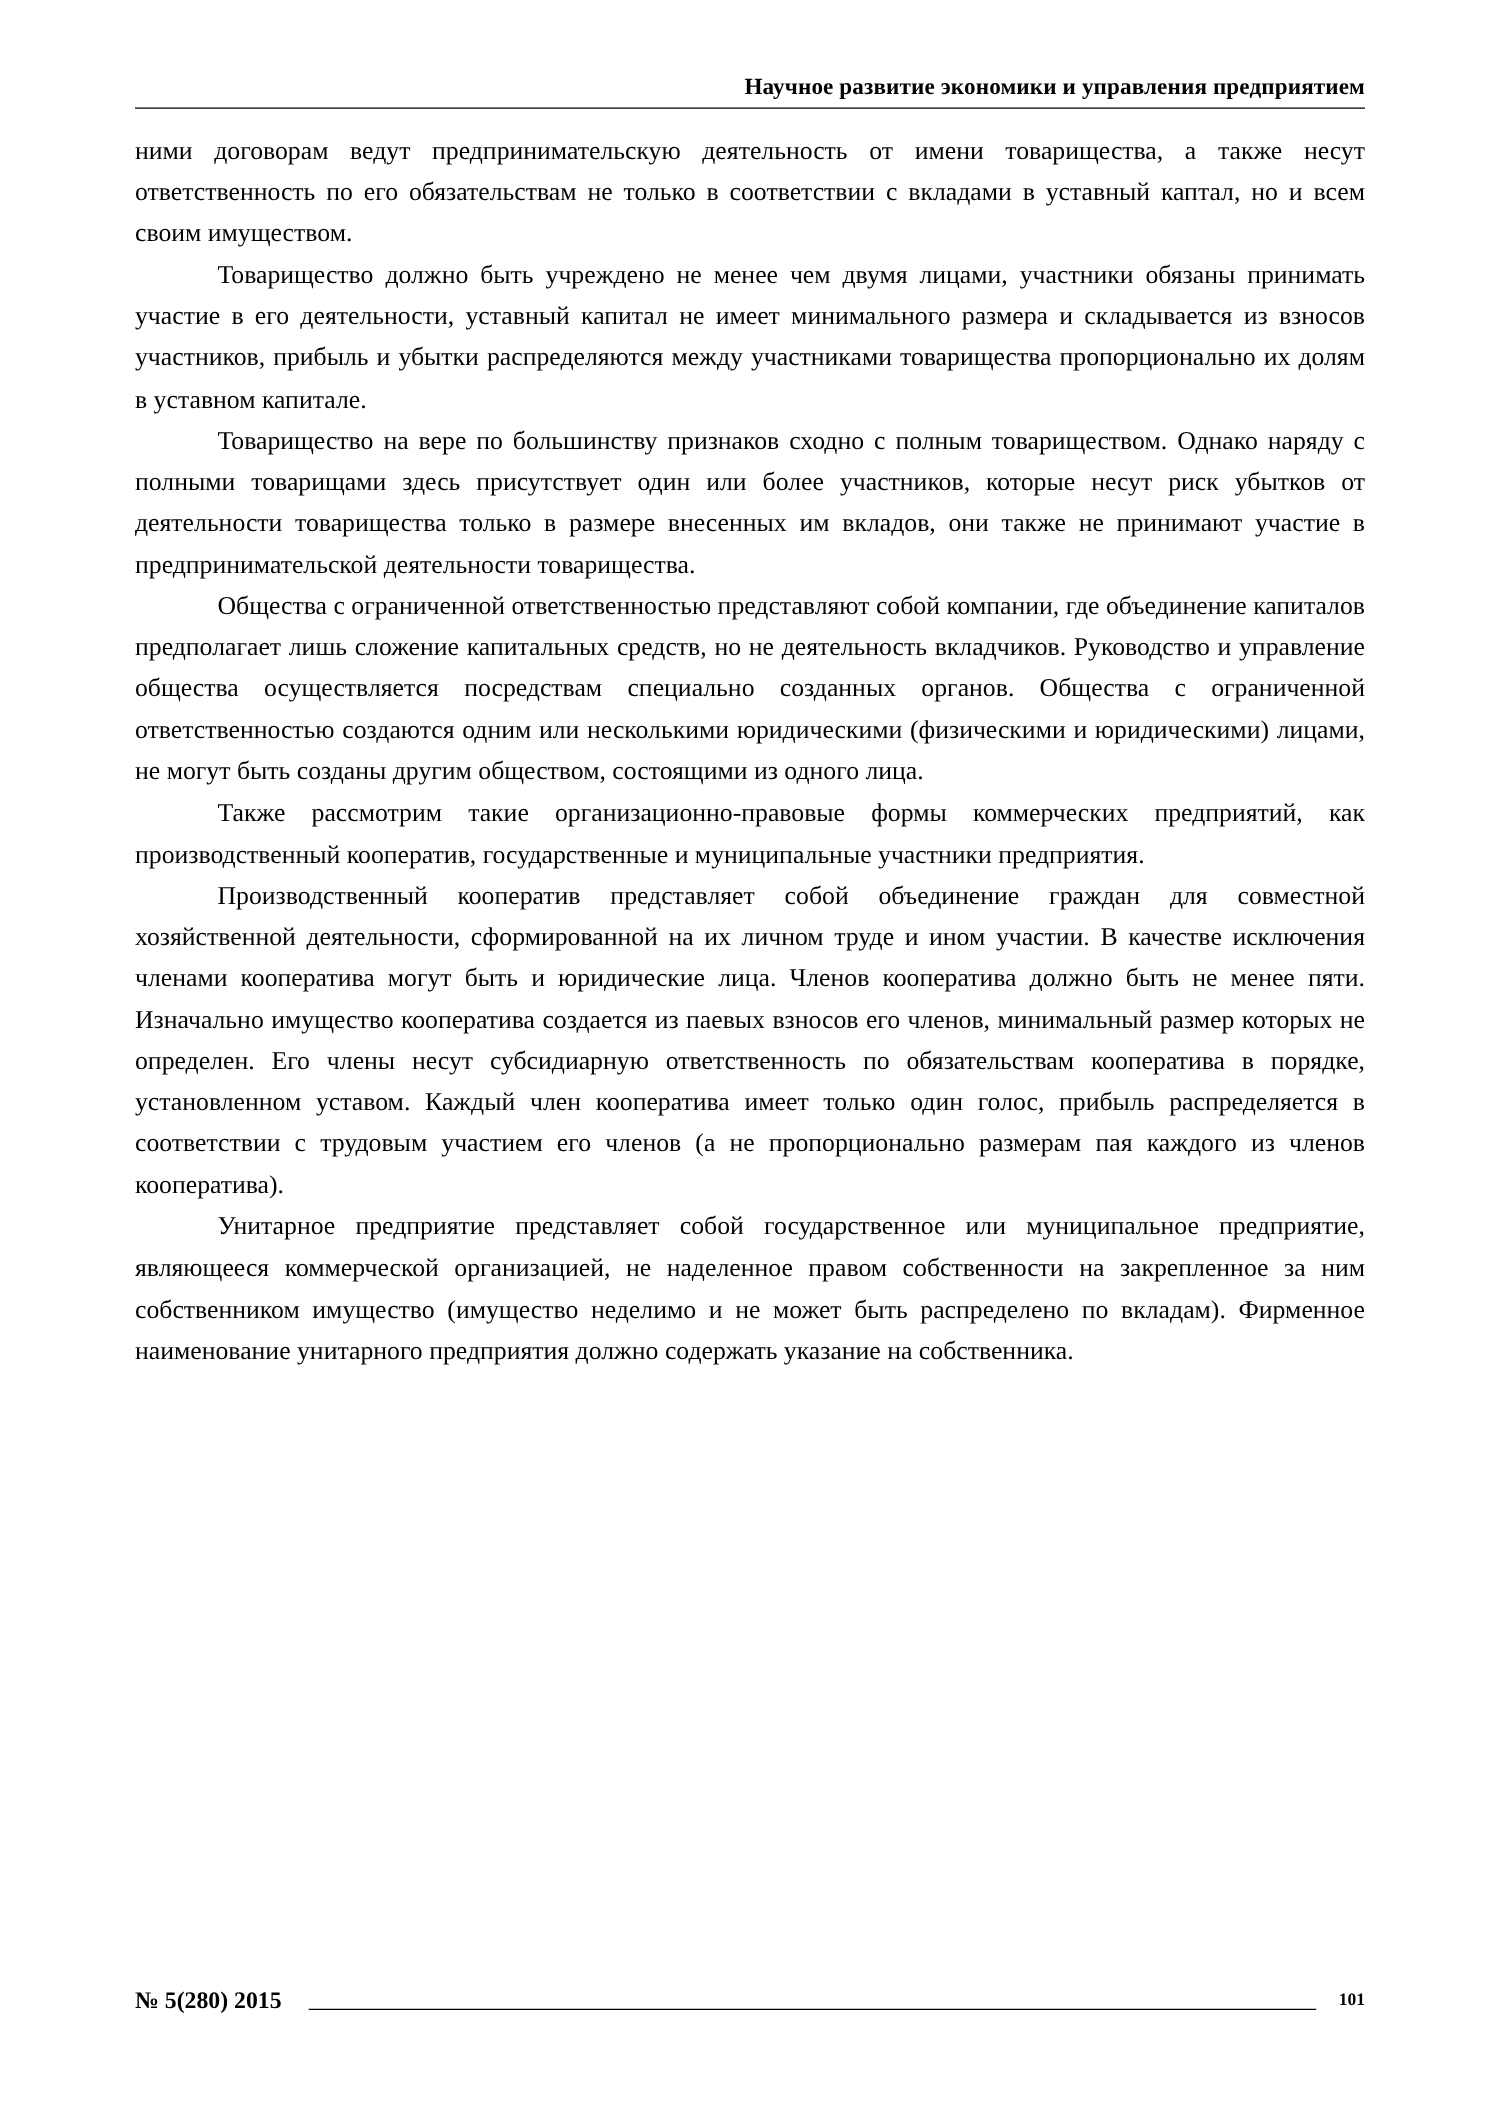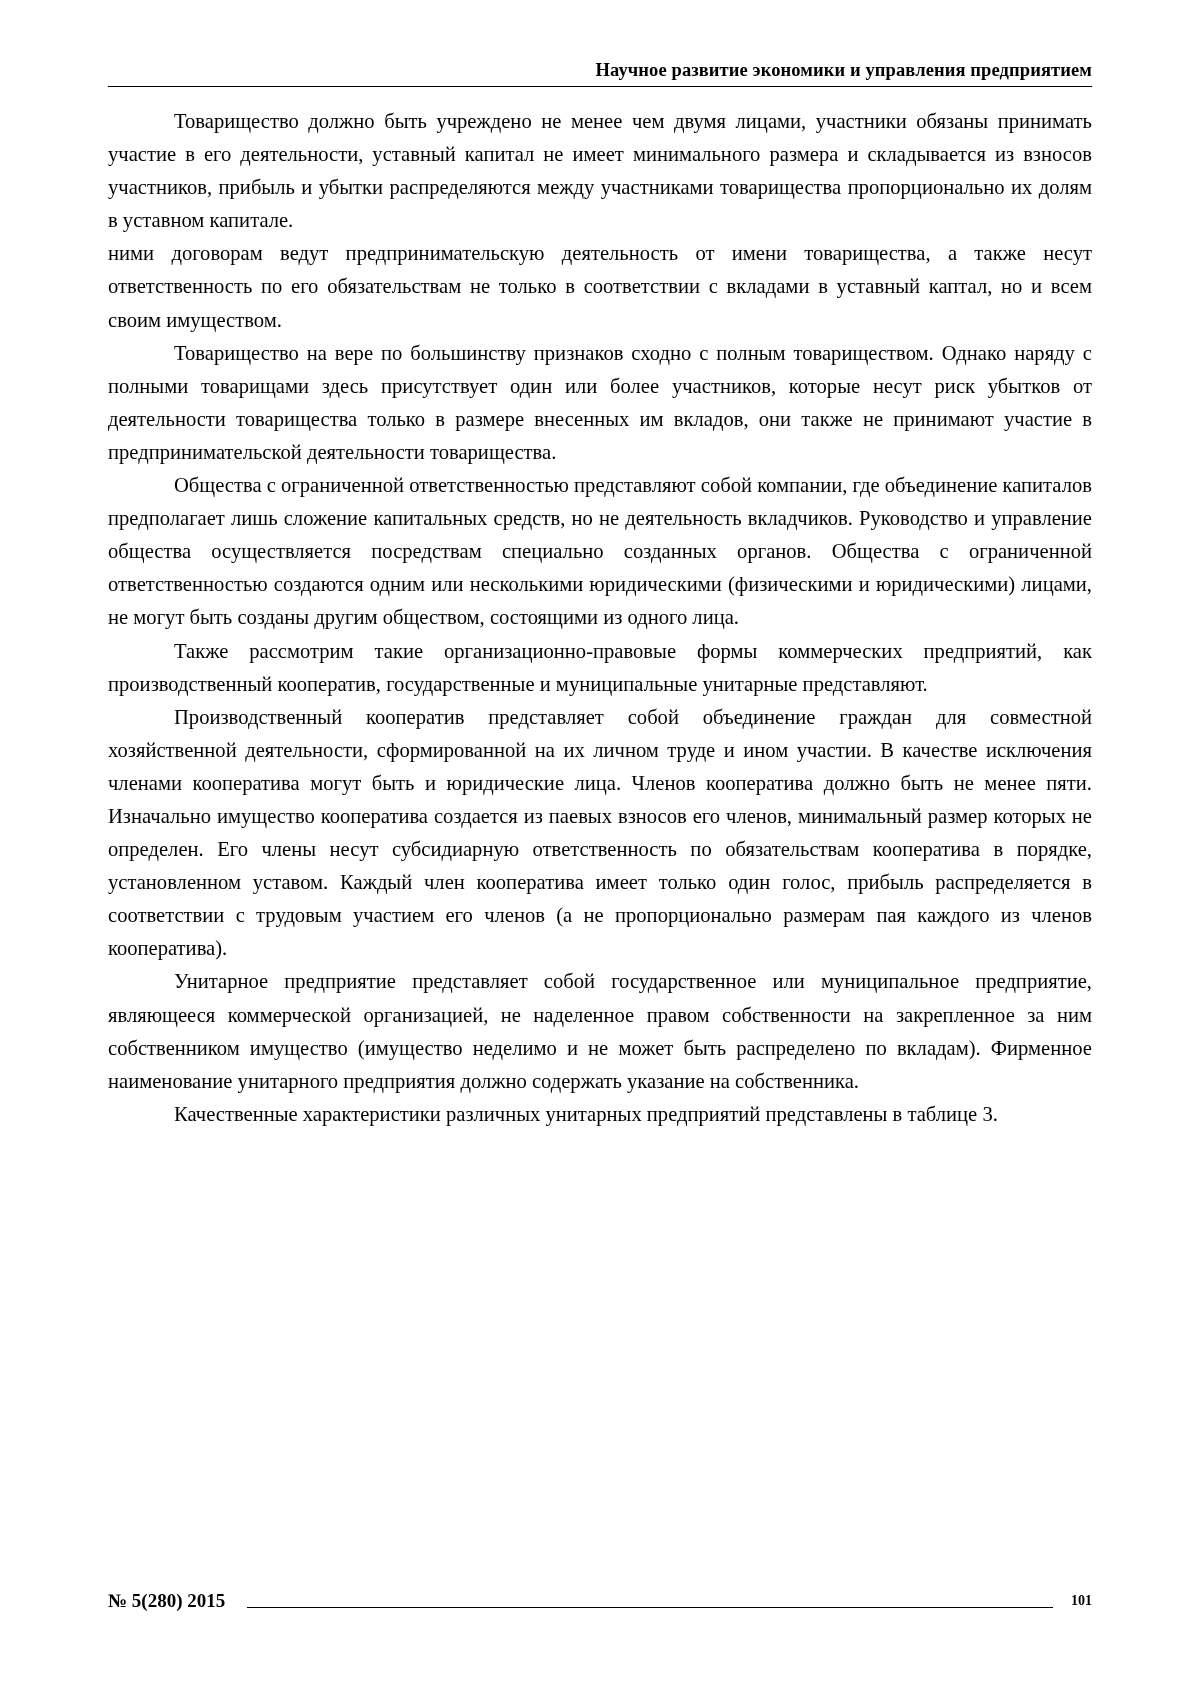--- a/index.html
+++ b/index.html
@@ -90,28 +90,27 @@
 <body>
 
 <div class="page">
 
   <div class="header">
     <div class="header-title">Научное развитие экономики и управления предприятием</div>
     <div class="header-rule"></div>
   </div>
 
   <div class="content">
+    <p class="para noindent">ними договорам ведут предпринимательскую деятельность от имени товарищества, а также несут ответственность по его обязательствам не только в соответствии с вкладами в уставный каптал, но и всем своим имуществом.</p>
     <p class="para">Товарищество должно быть учреждено не менее чем двумя лицами, участники обязаны принимать участие в его деятельности, уставный капитал не имеет минимального размера и складывается из взносов участников, прибыль и убытки распределяются между участниками товарищества пропорционально их долям в уставном капитале.</p>
-    <p class="para noindent">ними договорам ведут предпринимательскую деятельность от имени товарищества, а также несут ответственность по его обязательствам не только в соответствии с вкладами в уставный каптал, но и всем своим имуществом.</p>
     <p class="para">Товарищество на вере по большинству признаков сходно с полным товариществом. Однако наряду с полными товарищами здесь присутствует один или более участников, которые несут риск убытков от деятельности товарищества только в размере внесенных им вкладов, они также не принимают участие в предпринимательской деятельности товарищества.</p>
     <p class="para">Общества с ограниченной ответственностью представляют собой компании, где объединение капиталов предполагает лишь сложение капитальных средств, но не деятельность вкладчиков. Руководство и управление общества осуществляется посредствам специально созданных органов. Общества с ограниченной ответственностью создаются одним или несколькими юридическими (физическими и юридическими) лицами, не могут быть созданы другим обществом, состоящими из одного лица.</p>
-    <p class="para">Также рассмотрим такие организационно-правовые формы коммерческих предприятий, как производственный кооператив, государственные и муниципальные унитарные представляют.</p>
+    <p class="para">Также рассмотрим такие организационно-правовые формы коммерческих предприятий, как производственный кооператив, государственные и муниципальные участники предприятия.</p>
     <p class="para">Производственный кооператив представляет собой объединение граждан для совместной хозяйственной деятельности, сформированной на их личном труде и ином участии. В качестве исключения членами кооператива могут быть и юридические лица. Членов кооператива должно быть не менее пяти. Изначально имущество кооператива создается из паевых взносов его членов, минимальный размер которых не определен. Его члены несут субсидиарную ответственность по обязательствам кооператива в порядке, установленном уставом. Каждый член кооператива имеет только один голос, прибыль распределяется в соответствии с трудовым участием его членов (а не пропорционально размерам пая каждого из членов кооператива).</p>
     <p class="para">Унитарное предприятие представляет собой государственное или муниципальное предприятие, являющееся коммерческой организацией, не наделенное правом собственности на закрепленное за ним собственником имущество (имущество неделимо и не может быть распределено по вкладам). Фирменное наименование унитарного предприятия должно содержать указание на собственника.</p>
-    <p class="para">Качественные характеристики различных унитарных предприятий представлены в таблице 3.</p>
   </div>
 
   <div class="footer">
     <div class="footer-issue">№ 5(280) 2015</div>
     <div class="footer-rule"></div>
     <div class="footer-page">101</div>
   </div>
 
 </div>
 

